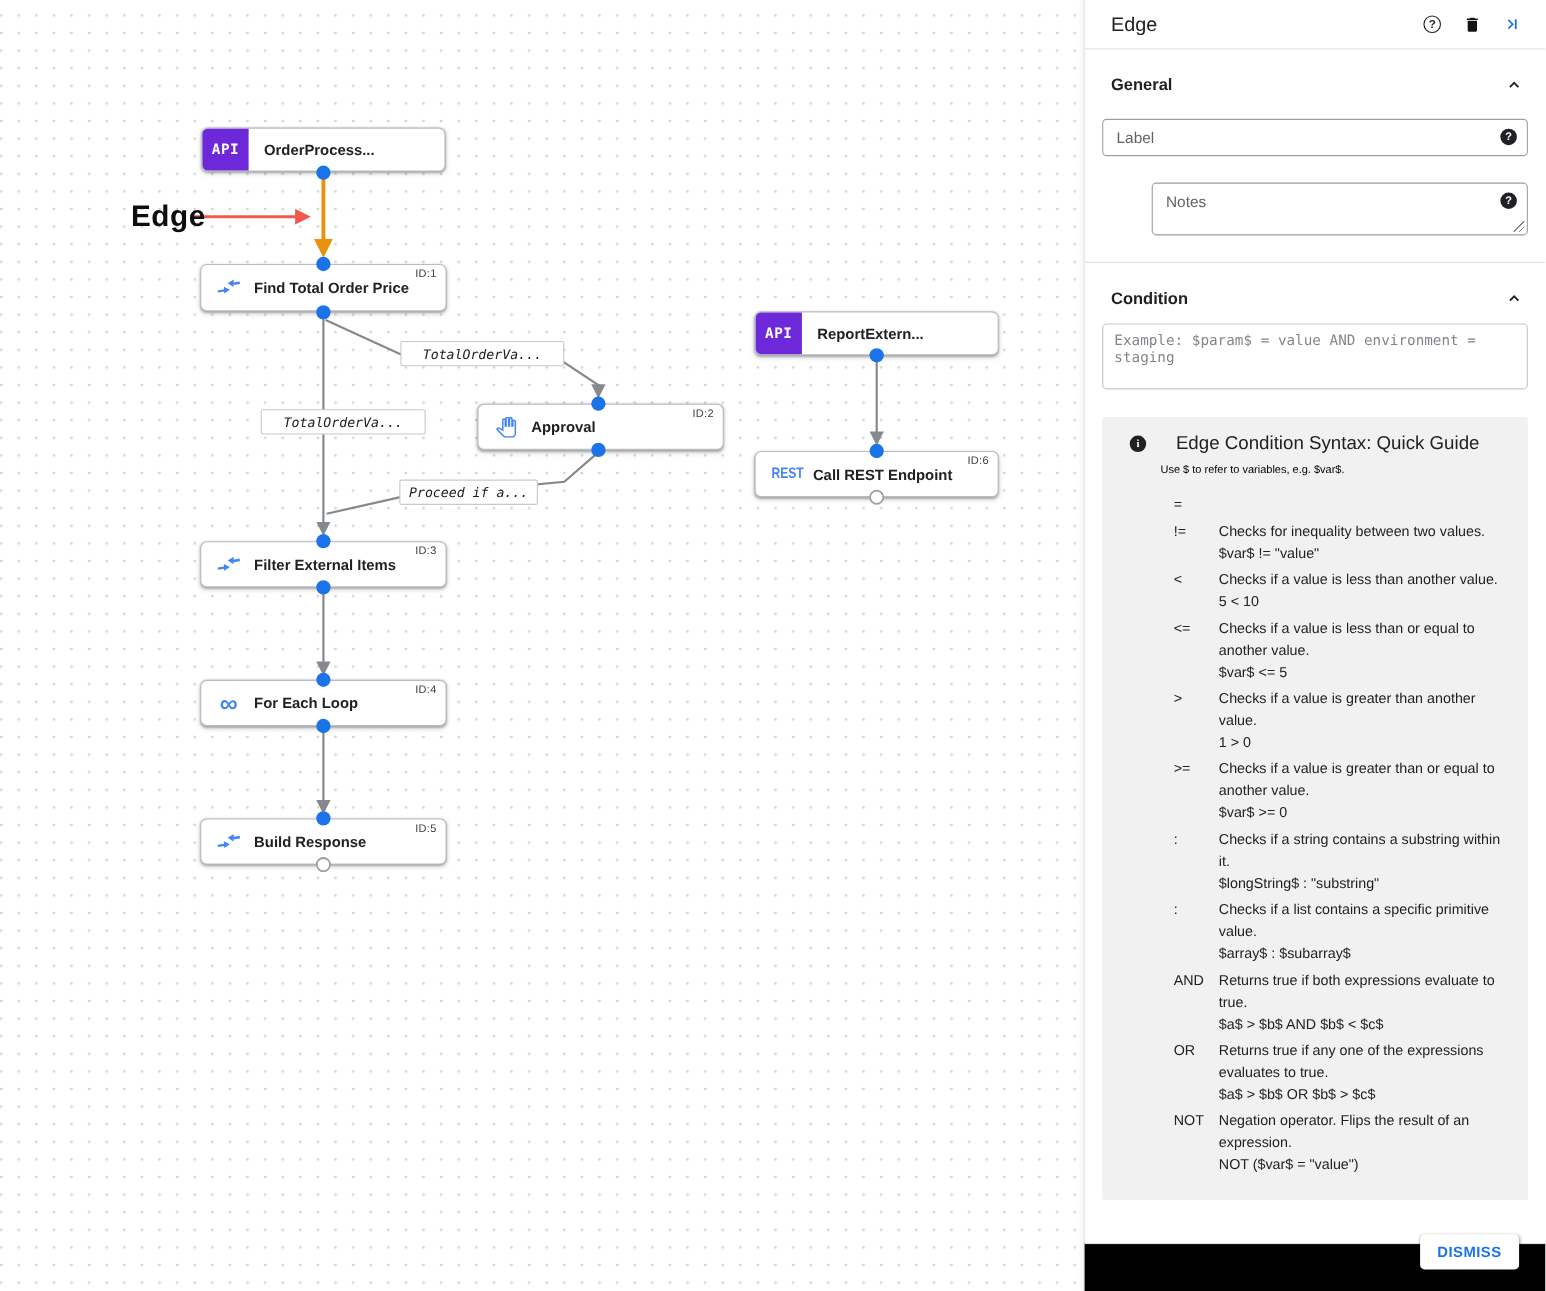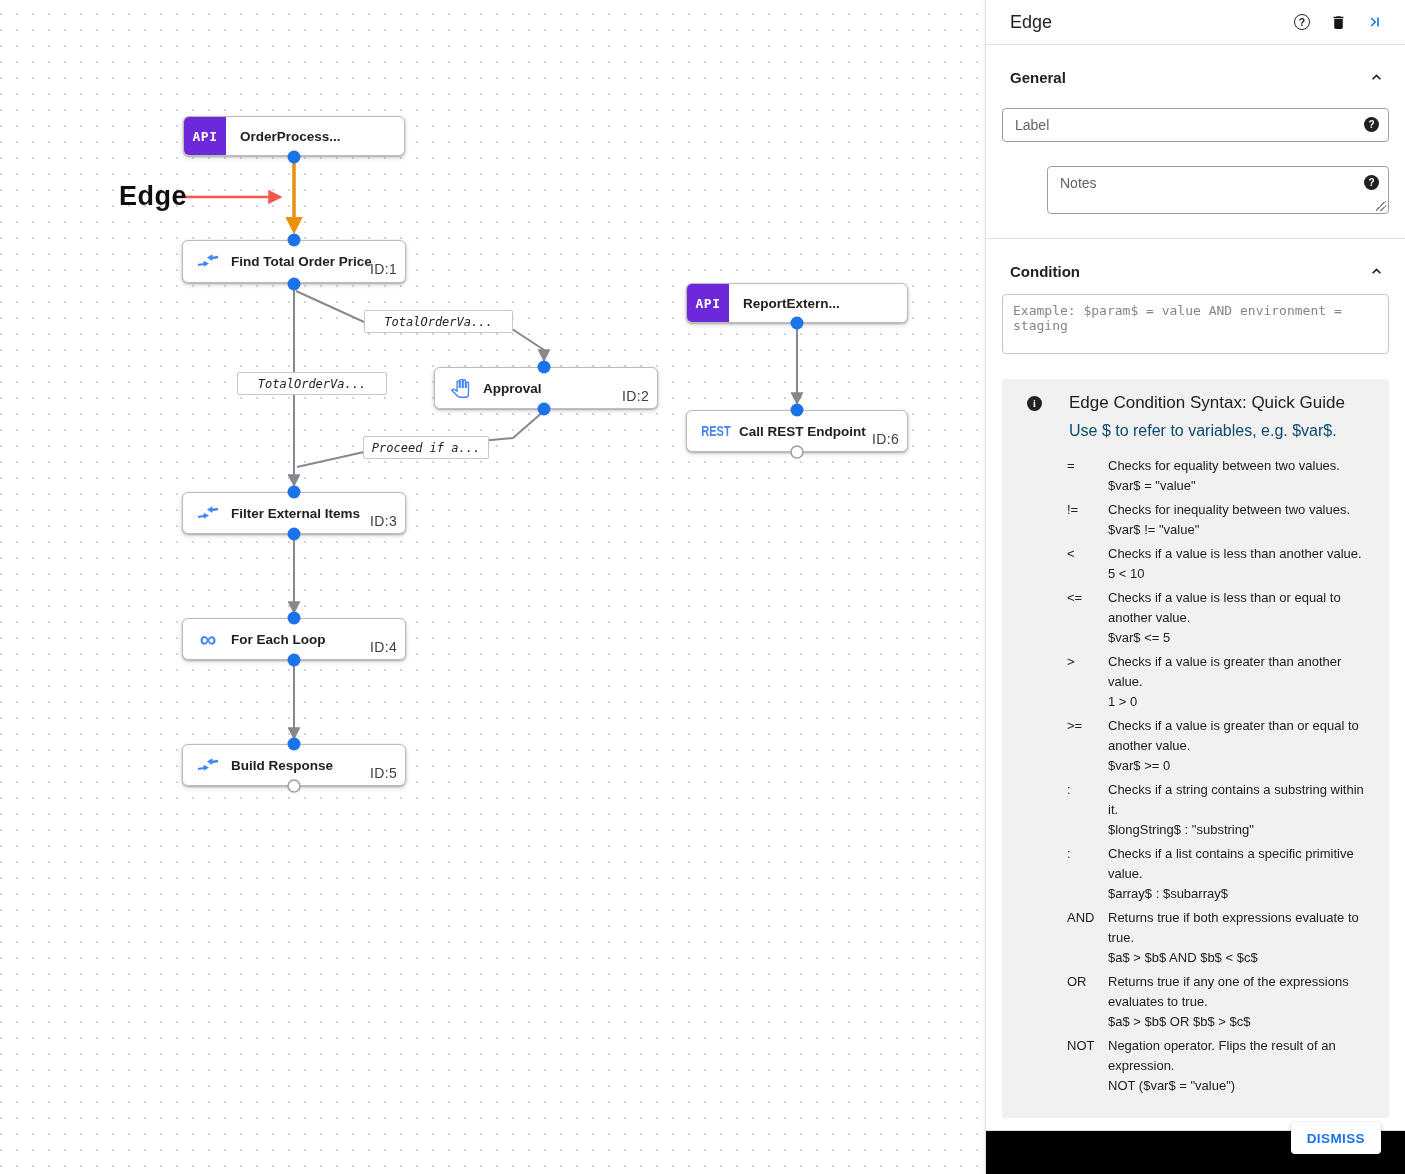--- a/index.html
+++ b/index.html
@@ -11,21 +11,21 @@
     background-image: radial-gradient(#d2d2d2 1.1px, transparent 1.5px);
     background-size:16px 16px; background-position:9px 6px; }
   .edges-svg, .overlay-svg { position:absolute; left:0; top:0; pointer-events:none; }
   .edges-svg { z-index:1; }
   .overlay-svg { z-index:4; }
 
   .node { position:absolute; z-index:2; display:flex; align-items:center; background:#fff;
     border:1px solid #b9bcc0; border-radius:6px;
     box-shadow:0 1px 2px rgba(60,64,67,.35), 0 2px 5px rgba(60,64,67,.18); cursor:pointer; }
   .node-label { font-size:13.5px; font-weight:700; color:#202124; white-space:nowrap; }
-  .node-id { position:absolute; top:20px; right:8px; font-size:14px; color:#3c4043; letter-spacing:.3px; }
+  .node-id { position:absolute; top:3px; right:8px; font-size:10px; color:#3c4043; letter-spacing:.3px; }
   .badge { width:42px; align-self:stretch; background:#6d28d9; color:#fff; border-radius:5px 0 0 5px;
     display:flex; align-items:center; justify-content:center; font-family:"DejaVu Sans Mono", monospace;
     font-weight:700; font-size:13px; letter-spacing:.5px; }
   .badge + .node-label { margin-left:14px; }
   .task-icon { width:26px; display:flex; align-items:center; justify-content:center; margin:0 10px 0 12px; flex:0 0 auto; }
   .icon-infinity { color:#4285f4; font-size:23px; font-weight:700; line-height:14px; }
   .icon-rest { color:#4285f4; font-size:11px; font-weight:700; font-family:"Liberation Sans",sans-serif; letter-spacing:0; transform:scaleY(1.25); }
 
   .edge-label { position:absolute; z-index:3; background:#fff; border:1px solid #c6c8cc; border-radius:2px;
     height:23px; display:flex; align-items:center; justify-content:center;
@@ -61,21 +61,21 @@
     color:#fff; font-size:10px; font-weight:700; display:flex; align-items:center; justify-content:center; }
   .resize-handle { position:absolute; right:3px; bottom:3px; width:10px; height:10px;
     background:linear-gradient(135deg, transparent 0 45%, #80868b 45% 52%, transparent 52% 70%, #80868b 70% 77%, transparent 77%); }
   .divider { border-top:1px solid #e0e0e0; margin-top:24px; }
 
   .guide { margin:25px 16px 0 16px; background:#f1f1f1; border-radius:2px; padding:14px 16px 18px 16px; }
   .guide-head { position:relative; }
   .info-icon { position:absolute; left:9px; top:3px; width:15px; height:15px; border-radius:50%; background:#202124;
     color:#fff; font-size:10px; font-weight:700; font-family:"Liberation Serif",serif; display:flex; align-items:center; justify-content:center; }
   .guide-title { margin-left:51px; font-size:17px; font-weight:400; color:#202124; }
-  .guide-sub { margin-left:51px; margin-top:9px; font-size:16px; color:#0c4a6e; }
+  .guide-sub { margin-left:37px; margin-top:9px; font-size:10px; color:#000000; }
   .guide-rows { margin-top:16px; margin-left:49px; }
   .grow { display:grid; grid-template-columns:41px 1fr; margin-bottom:4px; }
   .gop { font-size:13px; color:#202124; line-height:20px; }
   .gdesc, .gex { font-size:13px; color:#202124; line-height:20px; }
 
   .panel-footer { position:absolute; left:0; right:0; bottom:0; height:44px; border-top:1px solid #e0e0e0; background:#000000; }
   .dismiss-btn { position:absolute; right:24px; top:-9px; background:#fff; border:none; border-radius:4px;
     padding:9px 16px 8px 16px; color:#1a73e8; font-family:"Liberation Sans",sans-serif; font-size:13.5px; font-weight:700;
     letter-spacing:.4px; box-shadow:0 1px 3px rgba(0,0,0,.3), 0 1px 2px rgba(0,0,0,.15); cursor:pointer; }
 </style>
@@ -266,21 +266,20 @@
 
     <div class="guide">
       <div class="guide-head">
         <span class="info-icon">i</span>
         <div class="guide-title">Edge Condition Syntax: Quick Guide</div>
         <div class="guide-sub">Use $ to refer to variables, e.g. $var$.</div>
       </div>
       <div class="guide-rows">
         <div class="grow">
           <span class="gop">=</span>
-          <span><span class="gdesc">Checks for equality between two values.</span><div class="gex">$var$ = "value"</div></span>
         </div>
         <div class="grow">
           <span class="gop">!=</span>
           <span><span class="gdesc">Checks for inequality between two values.</span><div class="gex">$var$ != "value"</div></span>
         </div>
         <div class="grow">
           <span class="gop">&lt;</span>
           <span><span class="gdesc">Checks if a value is less than another value.</span><div class="gex">5 &lt; 10</div></span>
         </div>
         <div class="grow">

